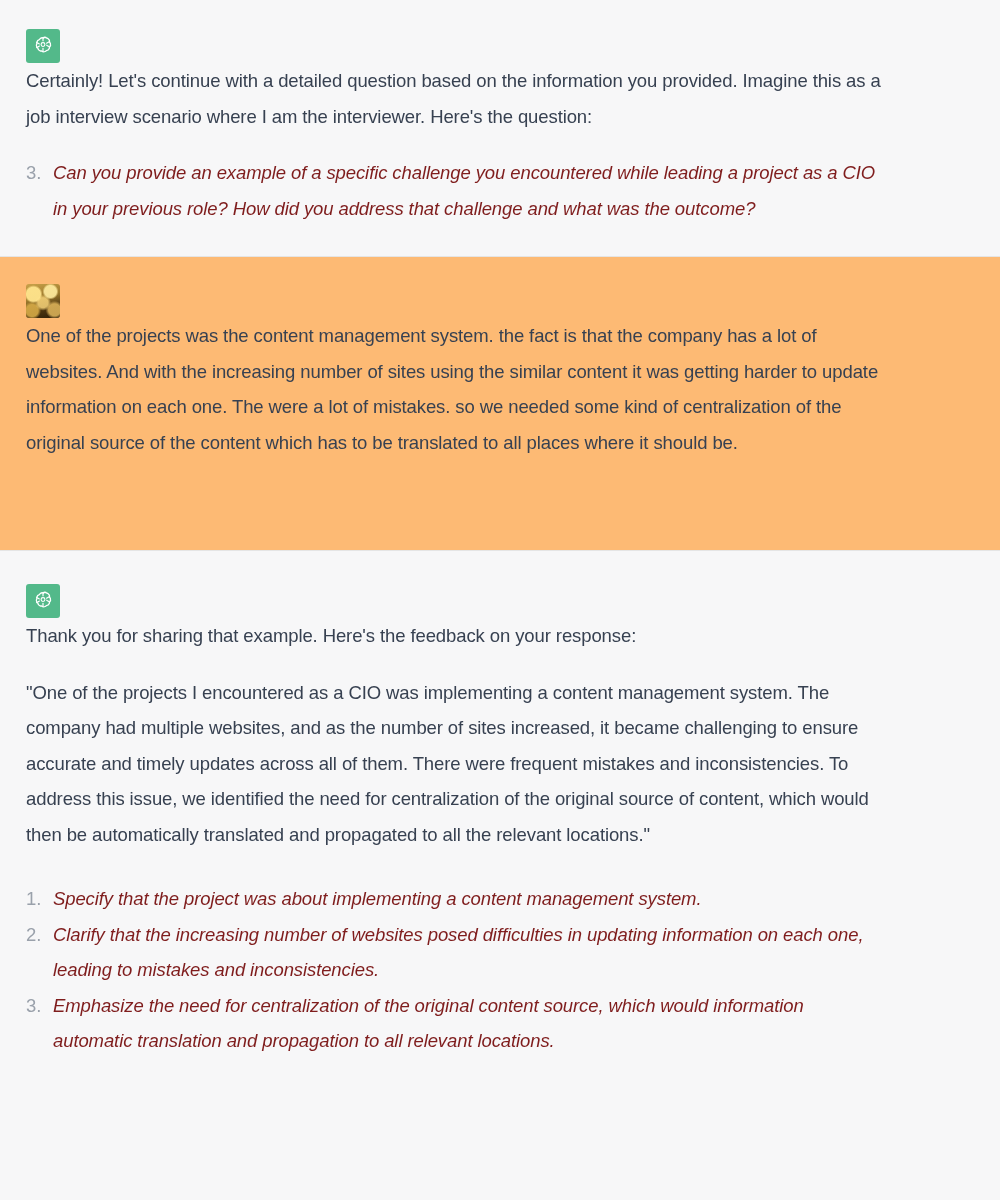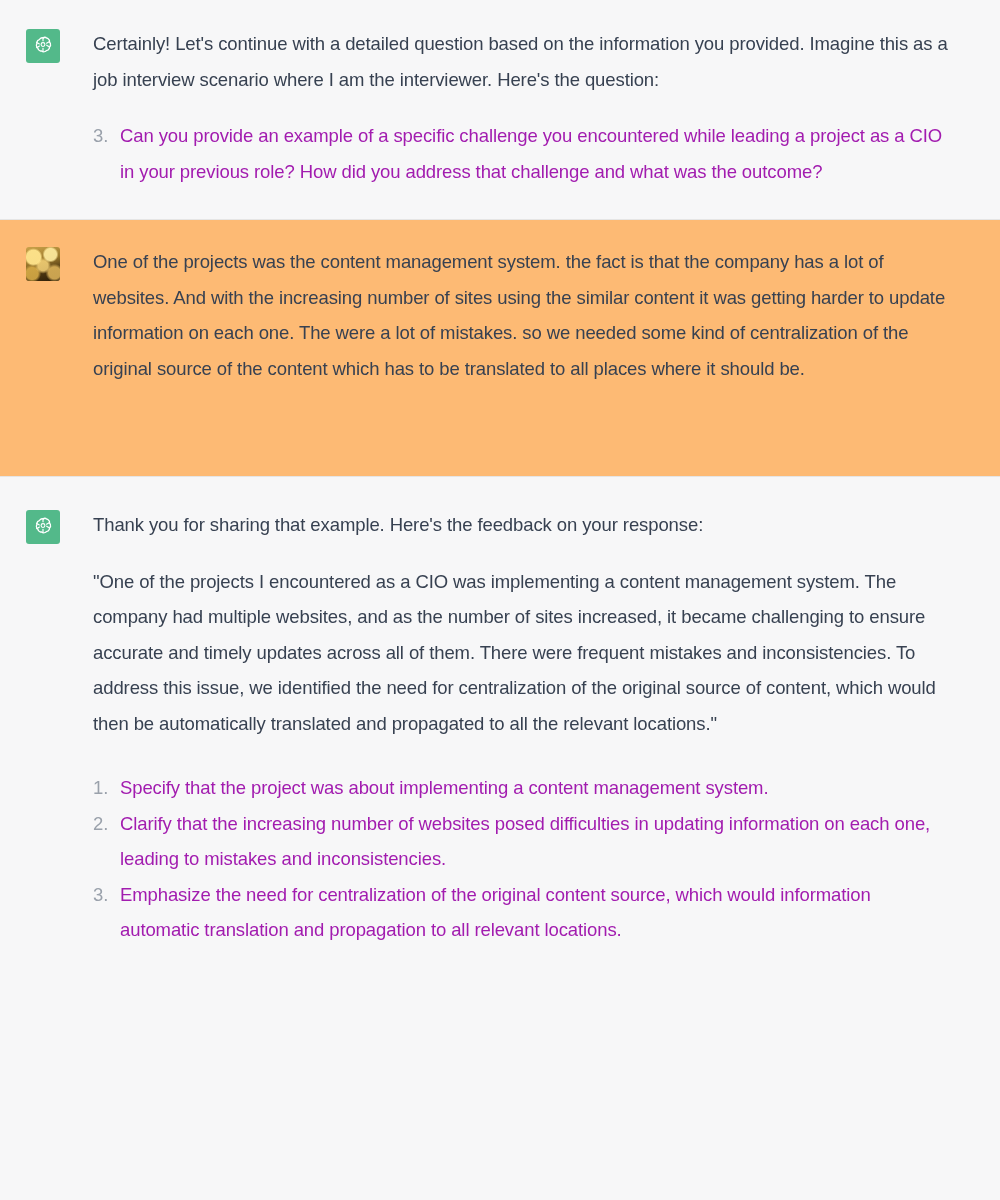--- a/index.html
+++ b/index.html
@@ -31,21 +31,21 @@
   }
   .turn.user {
     background: #fdba74;
   }
   .turn + .turn {
     border-top: 1px solid #e5e5e5;
   }
 
   .turn-inner {
     display: flex;
-    flex-direction: row;
+    flex-direction: column;
     align-items: flex-start;
     padding: 22px 40px 22px 26px;
     box-sizing: border-box;
   }
 
   
   .avatar {
     width: 34px;
     height: 34px;
     flex: 0 0 34px;
@@ -112,21 +112,22 @@
     flex: 0 0 auto;
     min-width: 27px;
     color: #9aa1ab;
     text-align: left;
     font-size: 18.5px;
     line-height: 35.5px;
   }
   ol.md-list li .li-text {
     flex: 1 1 auto;
     min-width: 0;
-    color: #a21caf;
+    color: #7f1d1d;
+    font-style: italic;
   }
 
   
   .turn.t1 .turn-inner { padding-top: 26px; padding-bottom: 30px; }
   .turn.t1 ol.md-list { margin-top: 16px; }
 
   .turn.t2 .turn-inner { padding-top: 24px; padding-bottom: 90px; }
 
   .turn.t3 .turn-inner { padding-top: 30px; padding-bottom: 40px; }
   .turn.t3 .block-gap { height: 4px; }

